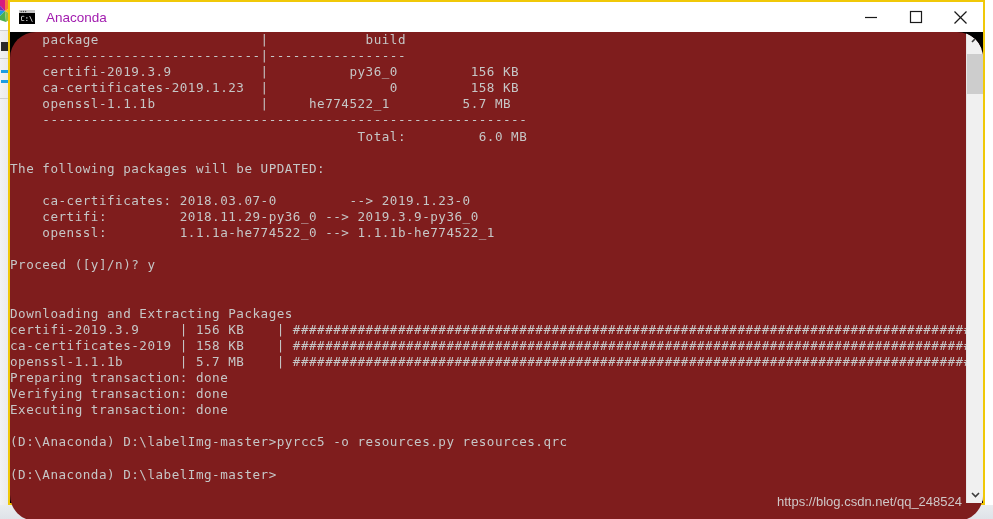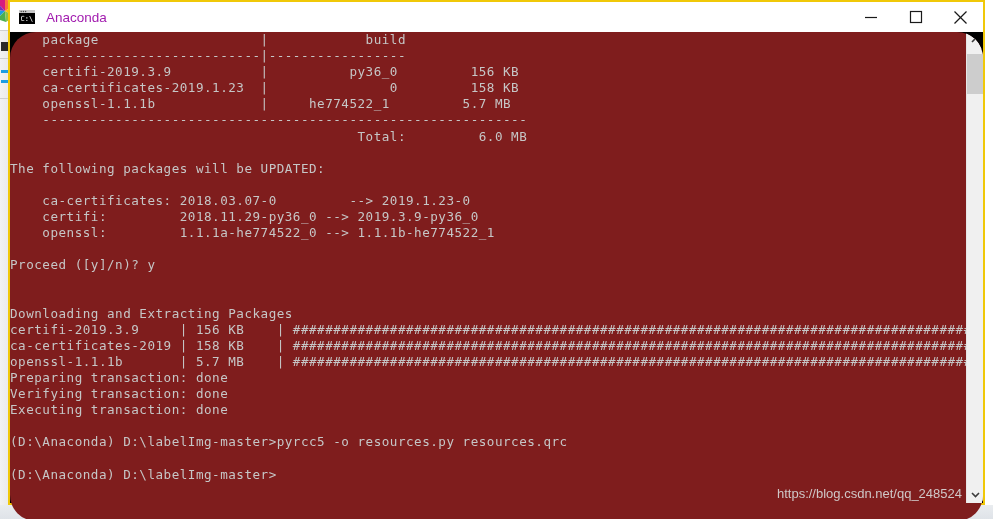--- a/index.html
+++ b/index.html
@@ -187,21 +187,21 @@
     top: 22px;
     width: 16px;
     height: 40px;
     background: #cdcdcd;
   }
 
   
   #watermark {
     position: absolute;
     right: 21px;
-    bottom: 20px;
+    bottom: 12px;
     color: #d6d6d6;
     font-size: 13px;
     font-family: "Liberation Sans", sans-serif;
     white-space: nowrap;
     opacity: 0.92;
   }
 </style>
 </head>
 <body>
 

